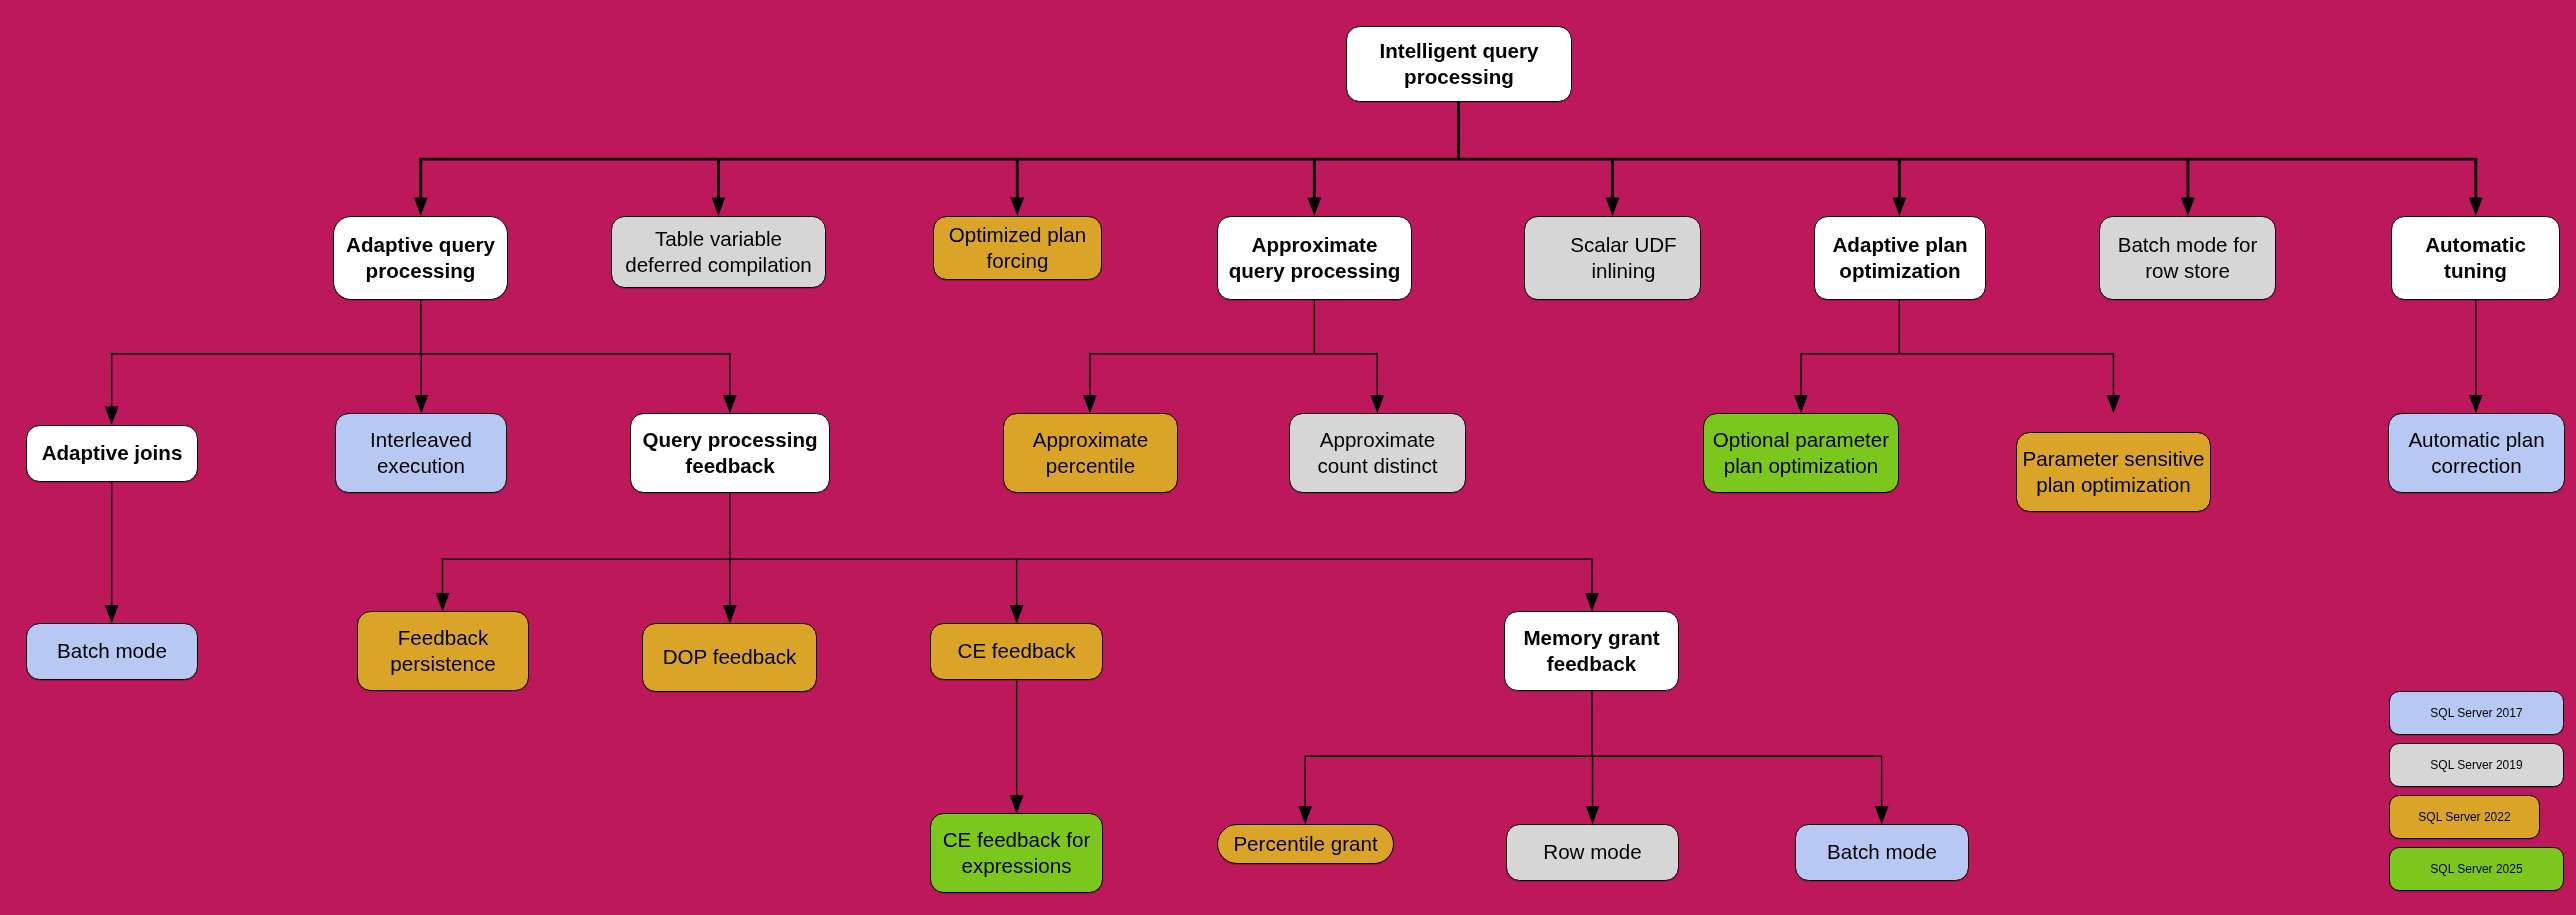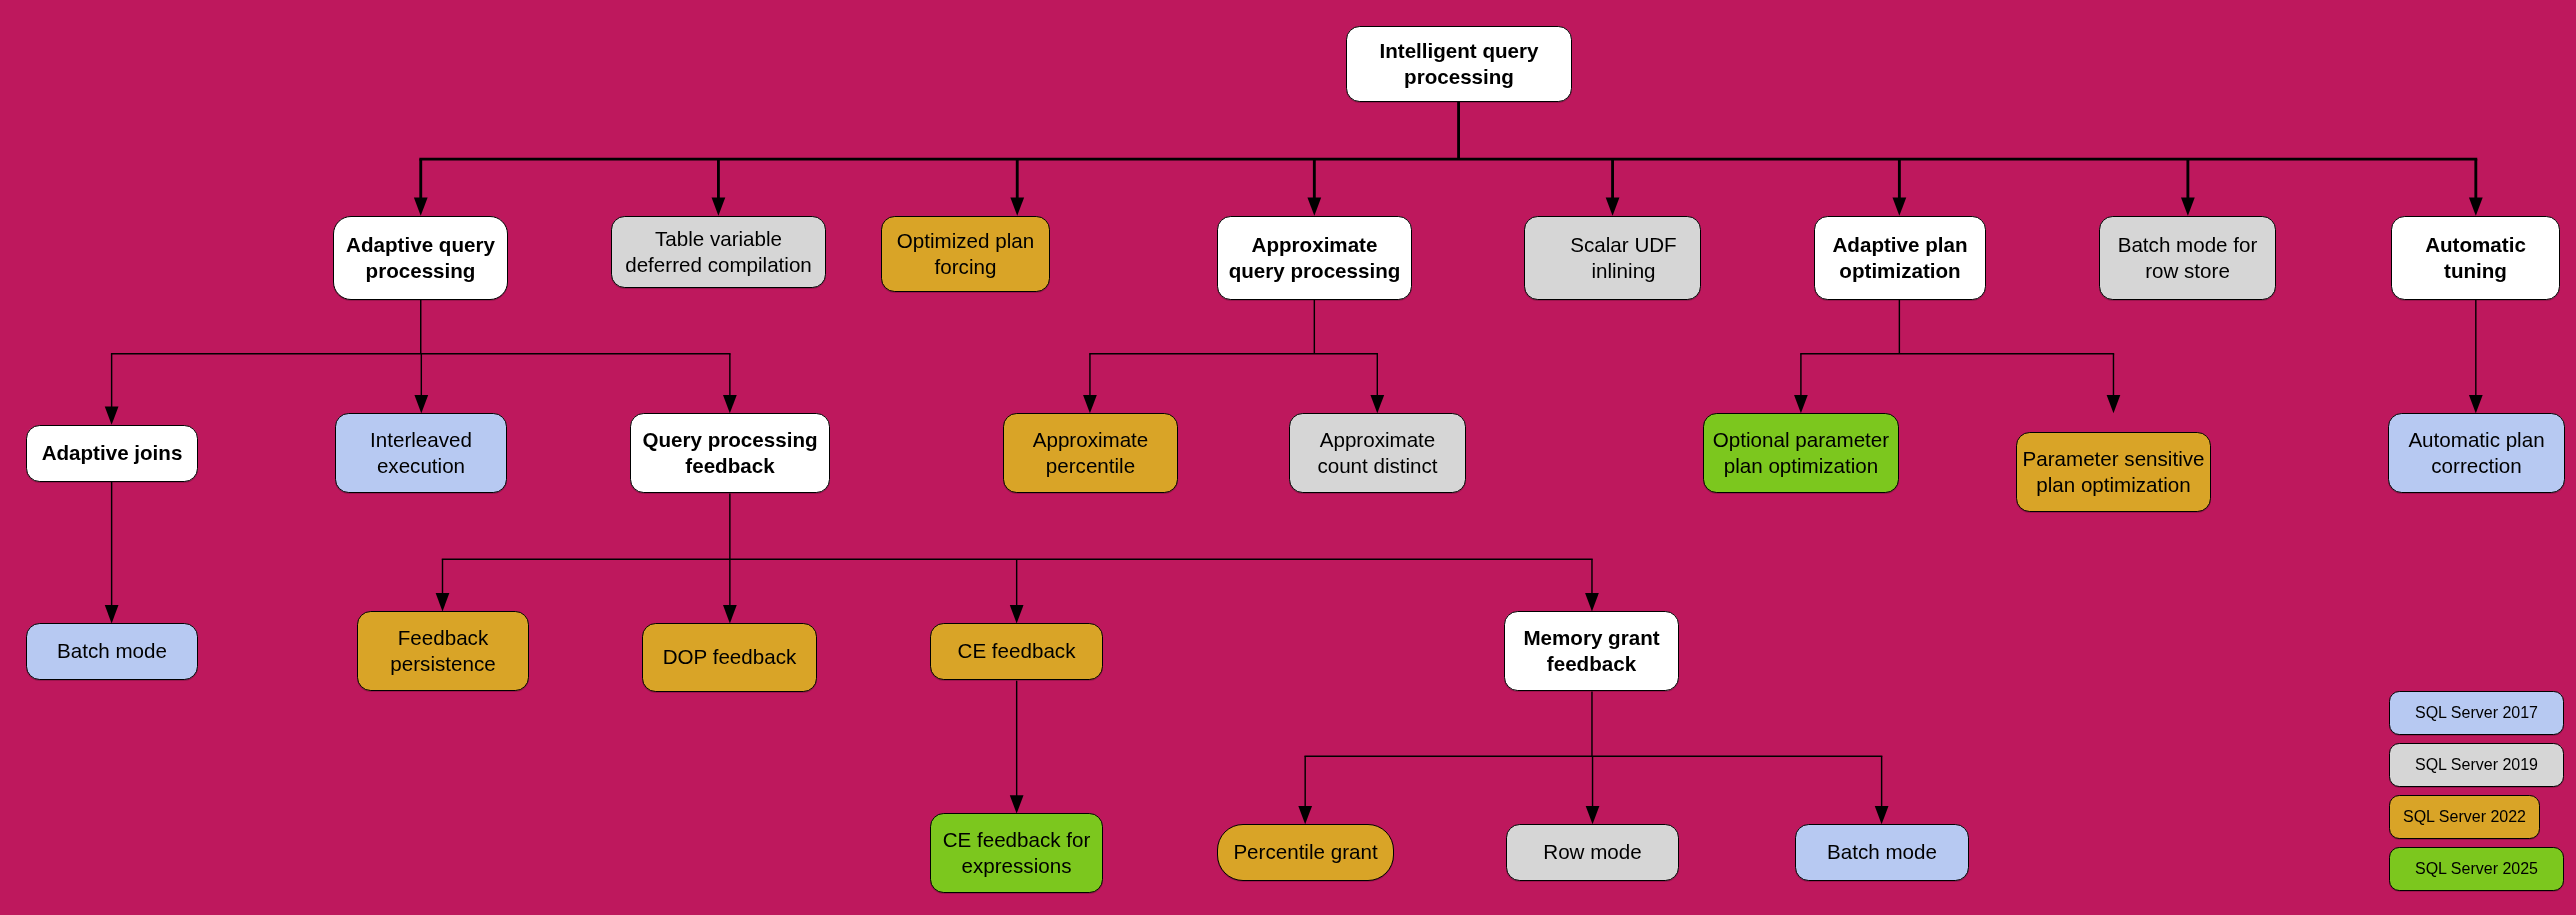--- a/index.html
+++ b/index.html
@@ -38,21 +38,21 @@
   }
   .legend-item {
     position: absolute;
     box-sizing: border-box;
     border: 1.7px solid #000000;
     border-radius: 10.3px;
     display: flex;
     align-items: center;
     justify-content: center;
     text-align: center;
-    font-size: 16px;
+    font-size: 12px;
     color: #000000;
     box-shadow: 0 1.1px 0.6px rgba(0,0,0,0.18);
   }
 </style>
 </head>
 <body>
 
 <div id="canvas">
   <svg id="connector-layer" viewBox="0 0 4500 1600" xmlns="http://www.w3.org/2000/svg">
       <g>
@@ -136,21 +136,21 @@
         <polygon points="3275,1408 3299,1408 3287,1440" fill="#000000"></polygon>
       </g>
     </svg>
   <div id="nodes-layer">
       <div class="node" style="left: 1346px; top: 26px; width: 226px; height: 76px; background: rgb(255, 255, 255); font-weight: 700;">Intelligent query
 processing</div>
       <div class="node" style="left: 333px; top: 216px; width: 175px; height: 84px; background: rgb(255, 255, 255); font-weight: 700; border-radius: 18px;">Adaptive query
 processing</div>
       <div class="node" style="left: 611px; top: 216px; width: 215px; height: 72px; background: rgb(214, 214, 214); font-weight: 400;">Table variable
 deferred compilation</div>
-      <div class="node" style="left: 881px; top: 216px; width: 169px; height: 76px; background: rgb(217, 164, 39); font-weight: 400;">Optimized plan
+      <div class="node" style="left: 933px; top: 216px; width: 169px; height: 64px; background: rgb(217, 164, 39); font-weight: 400;">Optimized plan
 forcing</div>
       <div class="node" style="left: 1217px; top: 216px; width: 195px; height: 84px; background: rgb(255, 255, 255); font-weight: 700;">Approximate
 query processing</div>
       <div class="node" style="left: 1524px; top: 216px; width: 177px; height: 84px; background: rgb(214, 214, 214); font-weight: 400; padding-left: 22px;">Scalar UDF
 inlining</div>
       <div class="node" style="left: 1814px; top: 216px; width: 172px; height: 84px; background: rgb(255, 255, 255); font-weight: 700;">Adaptive plan
 optimization</div>
       <div class="node" style="left: 2099px; top: 216px; width: 177px; height: 84px; background: rgb(214, 214, 214); font-weight: 400;">Batch mode for
 row store</div>
       <div class="node" style="left: 2391px; top: 216px; width: 169px; height: 84px; background: rgb(255, 255, 255); font-weight: 700;">Automatic
@@ -172,21 +172,21 @@
 correction</div>
       <div class="node" style="left: 26px; top: 623px; width: 172px; height: 57px; background: rgb(183, 201, 242); font-weight: 400;">Batch mode</div>
       <div class="node" style="left: 357px; top: 611px; width: 172px; height: 80px; background: rgb(217, 164, 39); font-weight: 400;">Feedback
 persistence</div>
       <div class="node" style="left: 642px; top: 623px; width: 175px; height: 69px; background: rgb(217, 164, 39); font-weight: 400;">DOP feedback</div>
       <div class="node" style="left: 930px; top: 623px; width: 173px; height: 57px; background: rgb(217, 164, 39); font-weight: 400;">CE feedback</div>
       <div class="node" style="left: 1504px; top: 611px; width: 175px; height: 80px; background: rgb(255, 255, 255); font-weight: 700;">Memory grant
 feedback</div>
       <div class="node" style="left: 930px; top: 813px; width: 173px; height: 80px; background: rgb(124, 199, 30); font-weight: 400;">CE feedback for
 expressions</div>
-      <div class="node" style="left: 1217px; top: 824px; width: 177px; height: 57px; background: rgb(217, 164, 39); font-weight: 400; border-radius: 26px;">Percentile grant</div>
+      <div class="node" style="left: 1217px; top: 824px; width: 177px; height: 40px; background: rgb(217, 164, 39); font-weight: 400; border-radius: 26px;">Percentile grant</div>
       <div class="node" style="left: 1506px; top: 824px; width: 173px; height: 57px; background: rgb(214, 214, 214); font-weight: 400;">Row mode</div>
       <div class="node" style="left: 1795px; top: 824px; width: 174px; height: 57px; background: rgb(183, 201, 242); font-weight: 400;">Batch mode</div>
     </div>
   <div id="legend">
       <div class="legend-item" style="left: 2389px; top: 691px; width: 175px; height: 44px; background: rgb(183, 201, 242);">SQL Server 2017</div>
       <div class="legend-item" style="left: 2389px; top: 743px; width: 175px; height: 44px; background: rgb(214, 214, 214);">SQL Server 2019</div>
       <div class="legend-item" style="left: 2389px; top: 795px; width: 151px; height: 44px; background: rgb(217, 164, 39);">SQL Server 2022</div>
       <div class="legend-item" style="left: 2389px; top: 847px; width: 175px; height: 44px; background: rgb(124, 199, 30);">SQL Server 2025</div>
     </div>
 </div>

